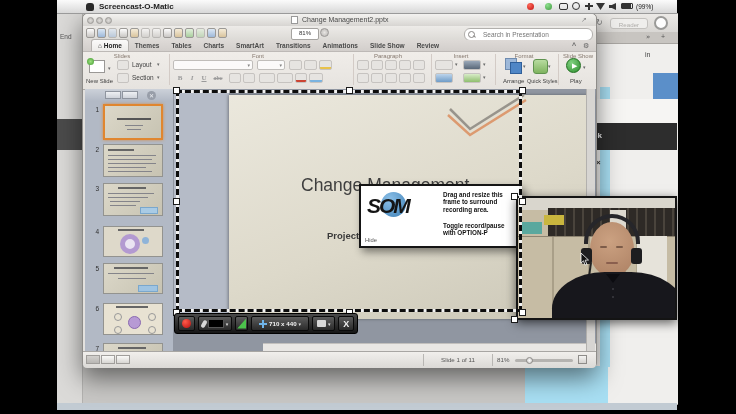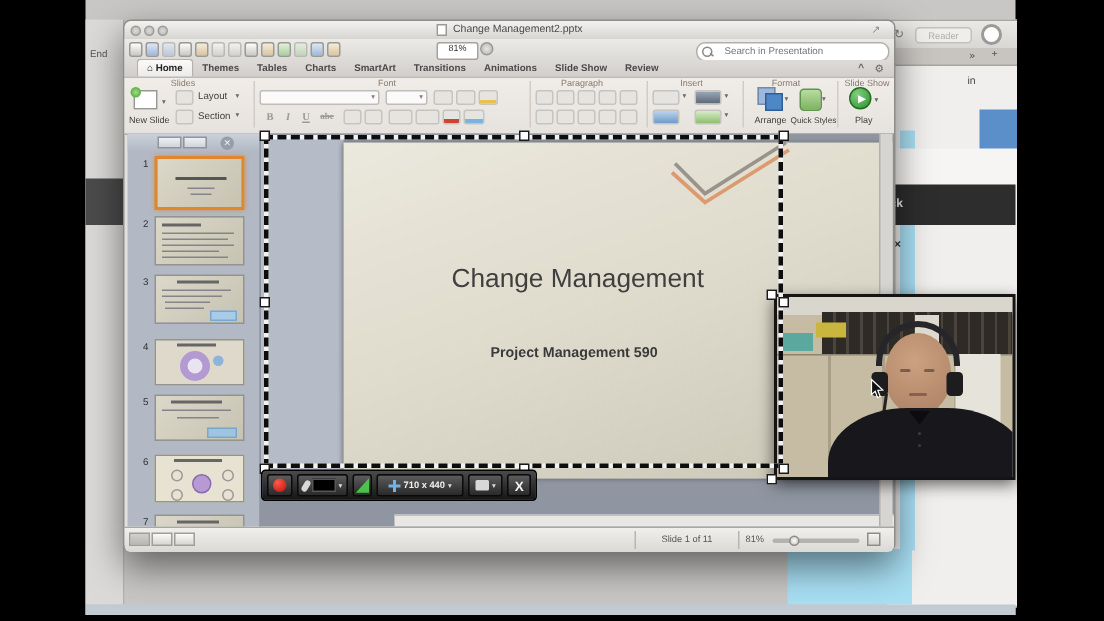--- a/index.html
+++ b/index.html
@@ -113,20 +113,34 @@
     <div class="abs cyan" style="left:9px;top:73px;width:10px;height:280px;"></div>
     <div class="abs" style="left:0;top:85px;width:87px;height:25px;background:#f6f5f3;"></div>
   </div>
   <div class="abs darkbar">
     <span class="abs" style="left:3px;top:8px;font:bold 8px/10px 'Liberation Sans',sans-serif;color:#f2f2f2;">ck</span>
   </div>
   <span class="abs" style="left:596px;top:158px;font:bold 8px/10px 'Liberation Sans',sans-serif;color:#333;z-index:3;">×</span>
   <div class="abs cyan" style="left:525px;top:366px;width:83px;height:37px;z-index:4;"></div>
   <div class="abs" style="left:57px;top:403px;width:620px;height:7px;background:#c2cbd3;z-index:4;"></div>
 
+  <div class="abs menubar">
+    <div class="abs apple"></div>
+    <span class="abs appname">Screencast-O-Matic</span>
+    <div class="abs mdot" style="left:470px;background:radial-gradient(circle at 35% 30%,#ff6a5a,#c01010);"></div>
+    <div class="abs mdot" style="left:488px;background:radial-gradient(circle at 35% 30%,#8fe08f,#3d9a3d);"></div>
+    <div class="abs" style="left:502px;top:3px;width:9px;height:7px;border:1px solid #333;border-radius:2px;box-sizing:border-box;"></div>
+    <div class="abs" style="left:515px;top:2px;width:8px;height:8px;border:1px solid #333;border-radius:50%;box-sizing:border-box;"></div>
+    <div class="abs" style="left:528px;top:5px;width:8px;height:2px;background:#333;"></div>
+    <div class="abs" style="left:530px;top:3px;width:2px;height:7px;background:#333;margin-left:1px;"></div>
+    <div class="abs" style="left:539px;top:3px;width:9px;height:7px;background:#333;clip-path:polygon(50% 100%,0 0,100% 0);"></div>
+    <div class="abs" style="left:552px;top:3px;width:7px;height:7px;background:#333;clip-path:polygon(0 30%,40% 30%,100% 0,100% 100%,40% 70%,0 70%);"></div>
+    <div class="abs" style="left:564px;top:3px;width:12px;height:6px;border:1px solid #333;border-radius:1px;box-sizing:border-box;background:linear-gradient(90deg,#333 85%,transparent 85%);"></div>
+    <span class="abs mtxt" style="left:579px;">(99%)</span>
+  </div>
 
   <div class="abs ppt">
     <div class="abs titlebar">
       <div class="abs light" style="left:4px;"></div>
       <div class="abs light" style="left:13px;"></div>
       <div class="abs light" style="left:22px;"></div>
       <div class="abs" style="left:208px;top:2px;width:7px;height:8px;background:#fff;border:1px solid #999;box-sizing:border-box;"></div>
       <span class="abs wtitle" style="left:219px;top:0;">Change Management2.pptx</span>
       <span class="abs" style="left:498px;top:0;font:7px/12px 'DejaVu Sans',sans-serif;color:#888;">↗</span>
     </div>
@@ -310,20 +324,27 @@
       <div class="abs bluestrip" style="left:1px;"></div>
       <div class="abs slide" style="left:56px;">
         <svg class="abs" style="left:217px;top:-2px;" width="82" height="44" viewBox="0 0 82 44">
           <polyline points="4,16 24,36 78,2" fill="none" stroke="#98948c" stroke-width="2.5"></polyline>
           <polyline points="2,22 24,42 80,7" fill="none" stroke="#dc9a70" stroke-width="2.5"></polyline>
         </svg>
         <span class="abs slidetitle" style="left:72px;top:80px;">Change Management</span>
         <span class="abs slidesub" style="left:98px;top:135px;">Project Management 590</span>
       </div>
 
+      <div class="abs som">
+        <div class="abs somball" style="left:20px;top:6px;"></div>
+        <span class="abs somlogo" style="left:6px;top:5px;">SOM</span>
+        <span class="abs somtext" style="left:82px;top:5px;width:72px;">Drag and resize this frame to surround recording area.</span>
+        <span class="abs somtext" style="left:82px;top:36px;width:72px;">Toggle record/pause with OPTION-P</span>
+        <span class="abs somhide" style="left:4px;bottom:2px;">Hide</span>
+      </div>
       <div class="abs hscroll"></div>
       <div class="abs vscroll" style="left:413px;">
         <div class="abs vthumb" style="top:167px;height:46px;"></div>
       </div>
     </div>
 
     <div class="abs status">
       <div class="abs viewbtn" style="left:3px;background:linear-gradient(#d2d0cd,#b9b7b4);"></div>
       <div class="abs viewbtn" style="left:18px;"></div>
       <div class="abs viewbtn" style="left:33px;"></div>

